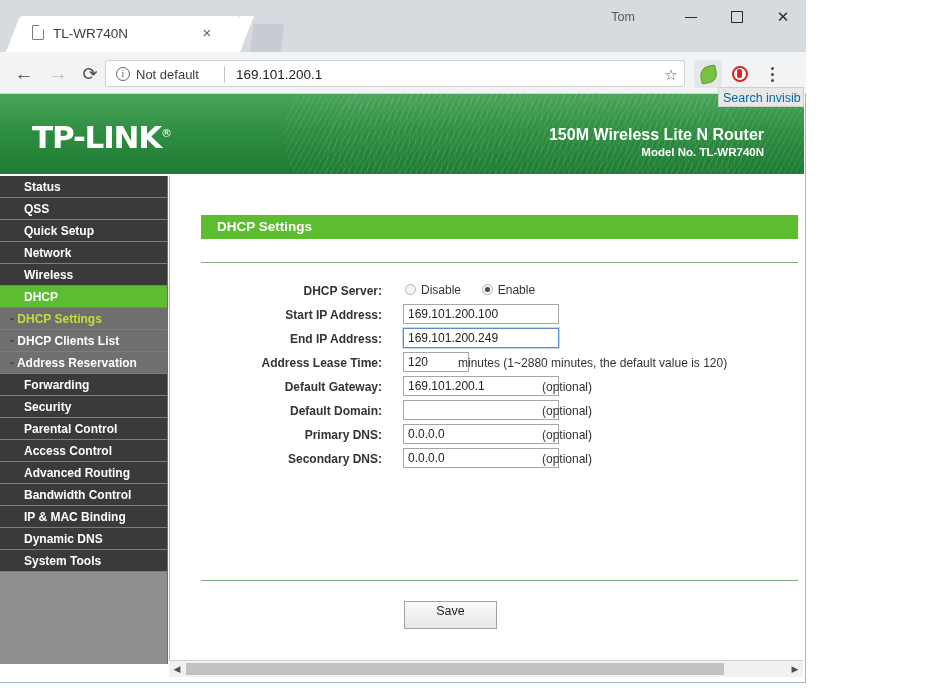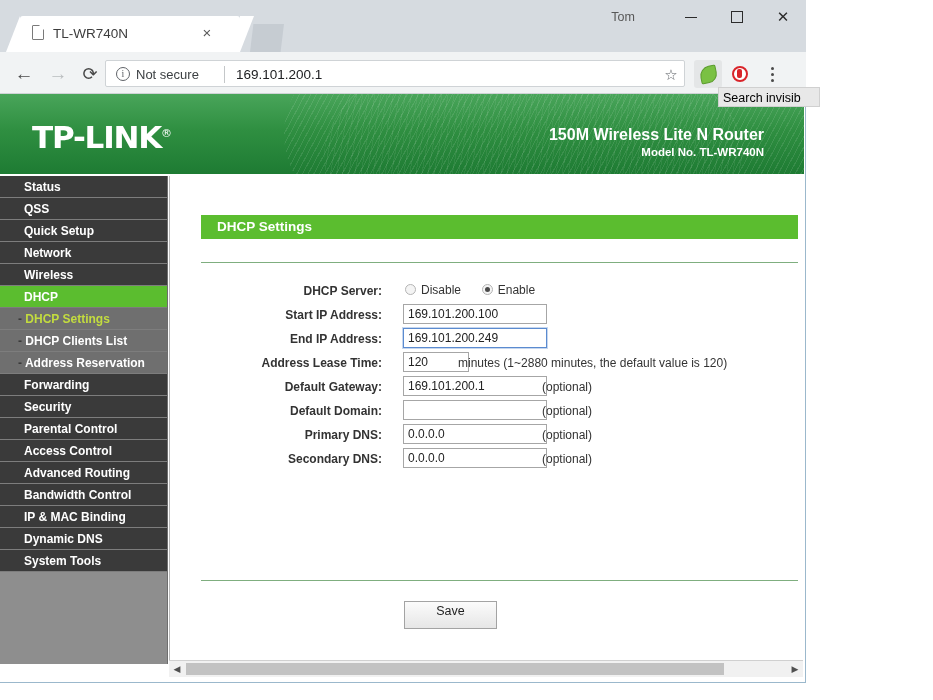--- a/index.html
+++ b/index.html
@@ -117,22 +117,22 @@
     position:absolute;left:11px;top:9px;width:5px;height:9px;background:#d9242a;border-radius:2px;
   }
   #menu-dots{left:758px;position:absolute;top:8px;width:28px;height:28px;}
   #menu-dots i{position:absolute;left:13px;width:3.2px;height:3.2px;border-radius:50%;background:#4a4a4a;display:block;}
   #menu-dots i:nth-child(1){top:7px;}
   #menu-dots i:nth-child(2){top:13px;}
   #menu-dots i:nth-child(3){top:19px;}
 
   #tooltip{
     position:absolute;left:718px;top:87px;height:20px;line-height:20px;
-    background:#e8e8e8;color:#000000;font-size:12.5px;padding:0 4px;white-space:nowrap;
-    overflow:hidden;width:102px;border:1px solid #d0d0d0;box-sizing:border-box;z-index:40;
+    background:#e8e8e8;color:#0369a1;font-size:12.5px;padding:0 4px;white-space:nowrap;
+    overflow:hidden;width:86px;border:1px solid #d0d0d0;box-sizing:border-box;z-index:40;
   }
 
   
   #viewport{
     position:absolute;left:0;top:94px;width:804px;height:588px;background:#ffffff;overflow:hidden;
   }
 
   
   #banner{
     position:absolute;left:0;top:0;width:804px;height:80px;
@@ -167,21 +167,21 @@
     position:absolute;left:0;top:82px;width:168px;height:488px;background:#8e8e8e;
     border-right:1px solid #6e6e6e;box-sizing:border-box;
   }
   .menu-item{
     position:relative;height:22px;line-height:22px;background:#3a3a3a;
     color:#ffffff;font-size:12px;font-weight:bold;padding-left:24px;
     border-bottom:1px solid #7d7d7d;box-sizing:border-box;white-space:nowrap;
   }
   .menu-item.active{background:#5bbd2f;color:#ffffff;}
   .menu-item.sub{
-    background:#6f6f6f;font-weight:bold;color:#ffffff;padding-left:18px;
+    background:#6f6f6f;font-weight:bold;color:#ffffff;padding-left:10px;
   }
   .menu-item.sub.current{color:#c3dc3f;}
   .menu-item.sub .dash{color:#3a3a3a;}
   .menu-item.sub.current .dash{color:#3a3a3a;}
 
   
   #content{
     position:absolute;left:169px;top:82px;width:634px;height:488px;background:#ffffff;
     border-left:1px solid #b9b9b9;box-sizing:border-box;overflow:hidden;
   }
@@ -193,21 +193,21 @@
   .hrule{position:absolute;left:31px;width:597px;height:1px;background:#7fae7f;}
   #rule-top{top:86px;}
   #rule-bottom{top:404px;}
 
   .form-row{position:absolute;left:0;width:634px;height:24px;}
   .f-label{
     position:absolute;left:60px;width:152px;text-align:right;height:18px;line-height:18px;
     font-size:12px;font-weight:bold;color:#333333;top:2px;
   }
   .f-input{
-    position:absolute;left:233px;top:0;width:144px;height:20px;
+    position:absolute;left:233px;top:0;width:156px;height:20px;
     border:1px solid #a6a6a6;background:#ffffff;box-sizing:border-box;
     font-size:12px;color:#222;padding:0 4px;line-height:18px;font-family:"Liberation Sans", sans-serif;
   }
   .f-input.short{width:66px;}
   .f-input.focused{border:1px solid #5b8bd0;box-shadow:0 0 0 1px rgba(91,139,208,.35);}
   .f-hint{
     position:absolute;left:372px;top:2px;height:18px;line-height:18px;font-size:12px;color:#333333;white-space:nowrap;
   }
   .f-hint.wide{left:288px;}
 
@@ -271,21 +271,21 @@
     </div>
   </div>
 
   <div id="toolbar">
     <div class="navbtn" id="nav-back">←</div>
     <div class="navbtn" id="nav-fwd">→</div>
     <div class="navbtn" id="nav-reload">⟳</div>
 
     <div id="omnibox">
       <span id="sec-icon">i</span>
-      <span id="sec-text">Not secure</span>
+      <span id="sec-text">Not default</span>
       <span id="omni-sep"></span>
       <span id="omni-url">169.101.200.1</span>
       <span id="star-icon">☆</span>
     </div>
 
     <div class="ext-icon" id="ext-leaf">
         <span class="leaf"></span>
       </div>
     <div class="ext-icon" id="ext-adblock">
         <span class="ring"></span>

